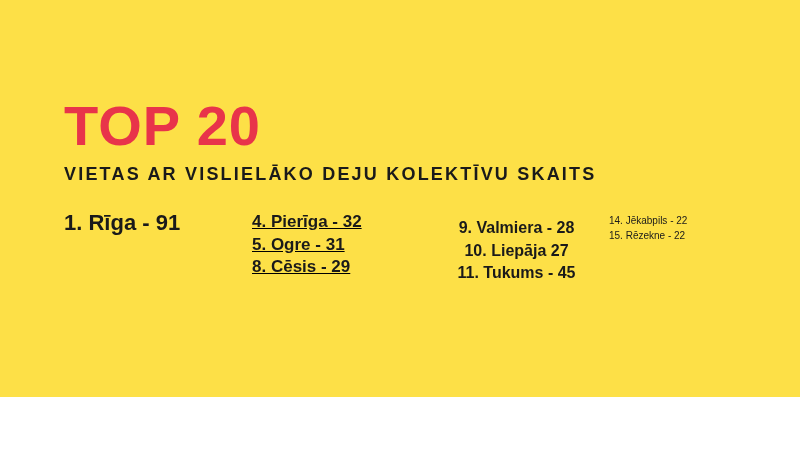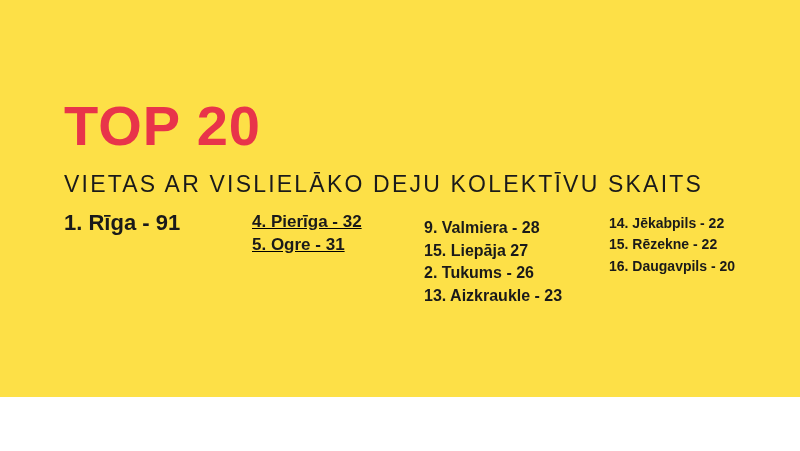--- a/index.html
+++ b/index.html
@@ -25,23 +25,23 @@
     top: 98px;
     font-size: 56px;
     font-weight: bold;
     letter-spacing: 1px;
     color: #e8344a;
     line-height: 1;
   }
   .subtitle {
     position: absolute;
     left: 64px;
-    top: 173px;
-    font-size: 23px;
-    font-weight: normal;
+    top: 165px;
+    font-size: 18px;
+    font-weight: bold;
     letter-spacing: 2.2px;
     color: #1a1a1a;
     line-height: 1;
   }
   .columns {
     position: absolute;
     left: 64px;
     top: 208px;
     width: 700px;
     display: flex;
@@ -69,24 +69,25 @@
     color: #1a1a1a;
     line-height: 1.33;
     white-space: nowrap;
   }
   .col-3 .entry {
     font-size: 16px;
     font-weight: bold;
     color: #1a1a1a;
     line-height: 1.42;
     white-space: nowrap;
+    text-align: center;
   }
   .col-4 .entry {
-    font-size: 14px;
-    font-weight: bold;
+    font-size: 10px;
+    font-weight: normal;
     color: #1a1a1a;
     line-height: 1.52;
     white-space: nowrap;
   }
   .col-2 { padding-top: 3px; text-decoration: underline; }
   .col-3 { padding-top: 9px; }
   .col-4 { padding-top: 5px; }
 </style>
 </head>
 <body>
@@ -98,29 +99,28 @@
 
   <div class="columns">
 
     <div class="col col-1">
       <div class="entry">1. Rīga - 91</div>
     </div>
 
     <div class="col col-2">
       <div class="entry">4. Pierīga - 32</div>
       <div class="entry">5. Ogre - 31</div>
+      <div class="entry">8. Cēsis - 29</div>
     </div>
 
     <div class="col col-3">
       <div class="entry">9. Valmiera - 28</div>
-      <div class="entry">15. Liepāja 27</div>
-      <div class="entry">2. Tukums - 26</div>
-      <div class="entry">13. Aizkraukle - 23</div>
+      <div class="entry">10. Liepāja 27</div>
+      <div class="entry">11. Tukums - 45</div>
     </div>
 
     <div class="col col-4">
       <div class="entry">14. Jēkabpils - 22</div>
       <div class="entry">15. Rēzekne - 22</div>
-      <div class="entry">16. Daugavpils - 20</div>
     </div>
 
   </div>
 </div>
 
 </body></html>

